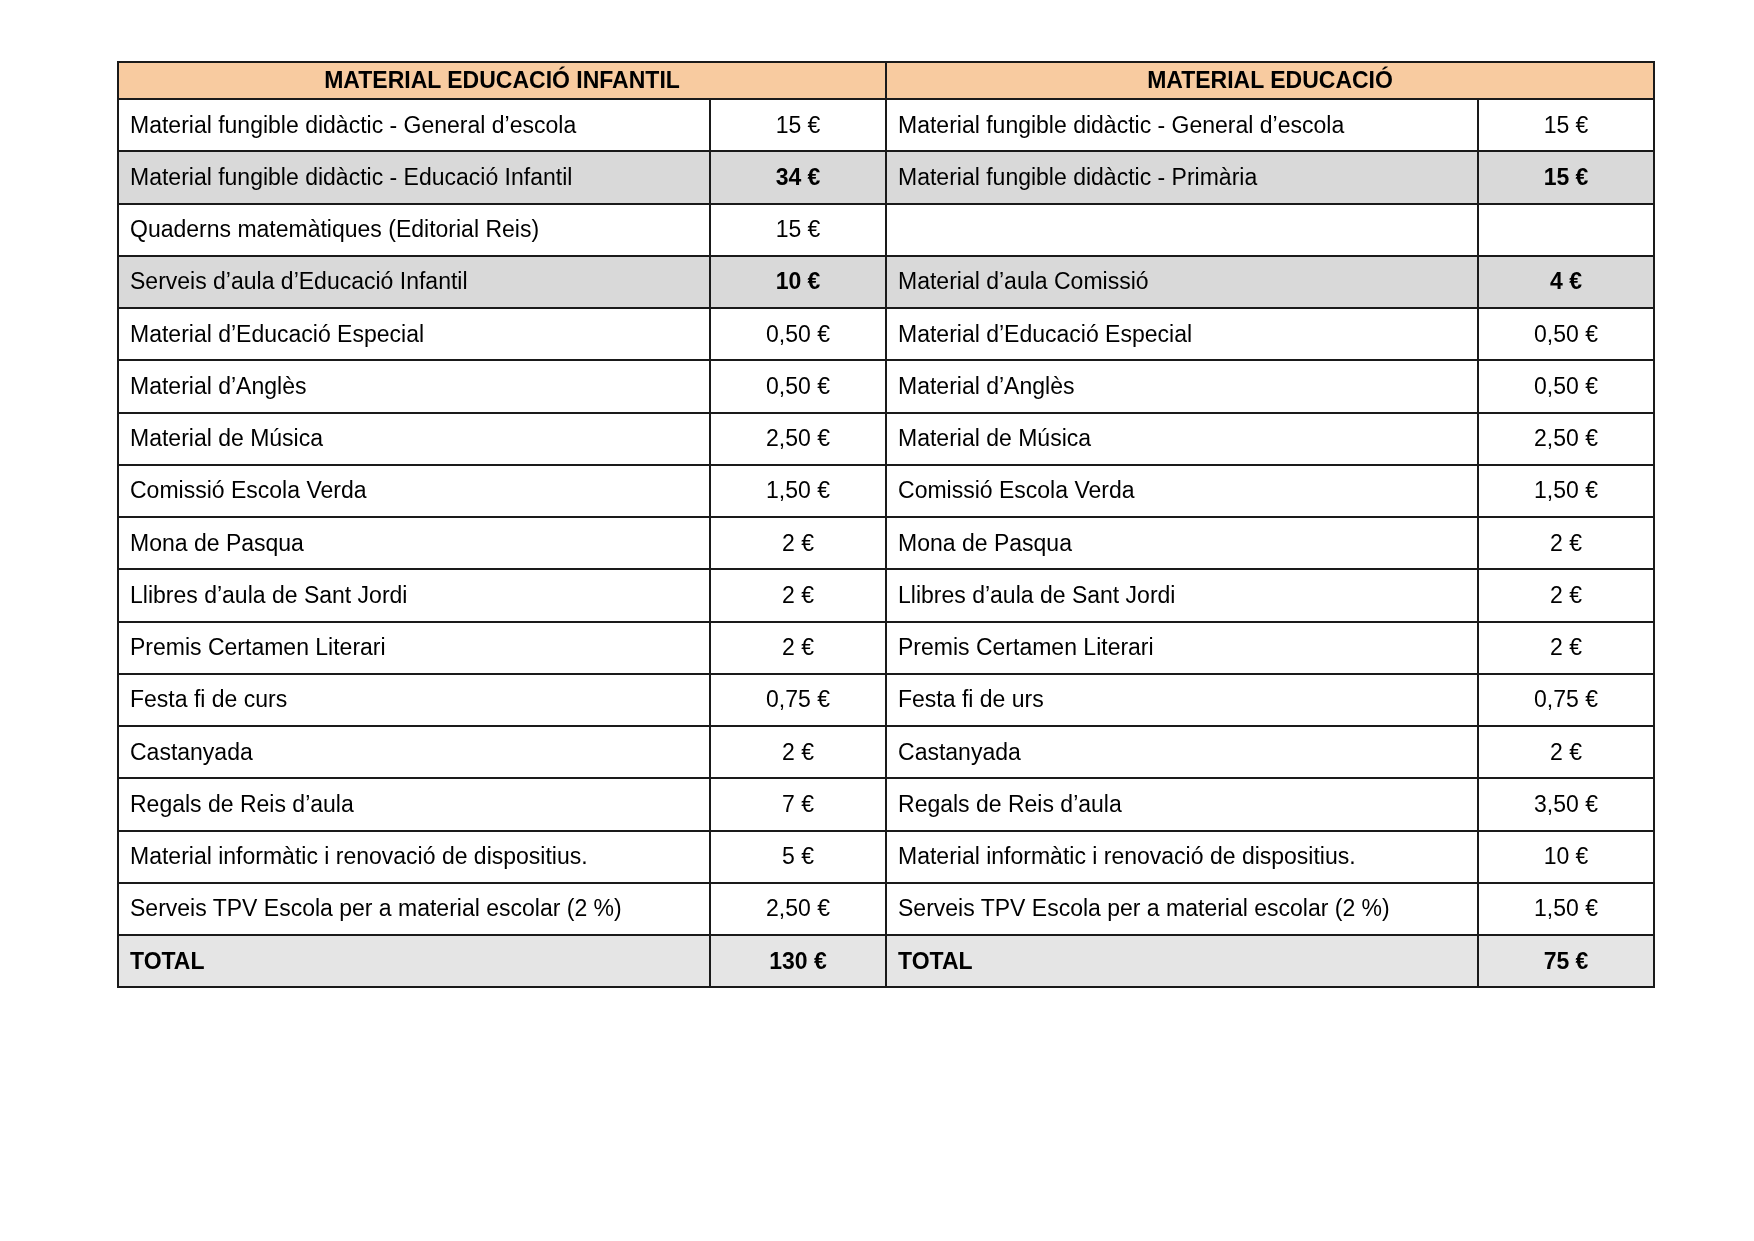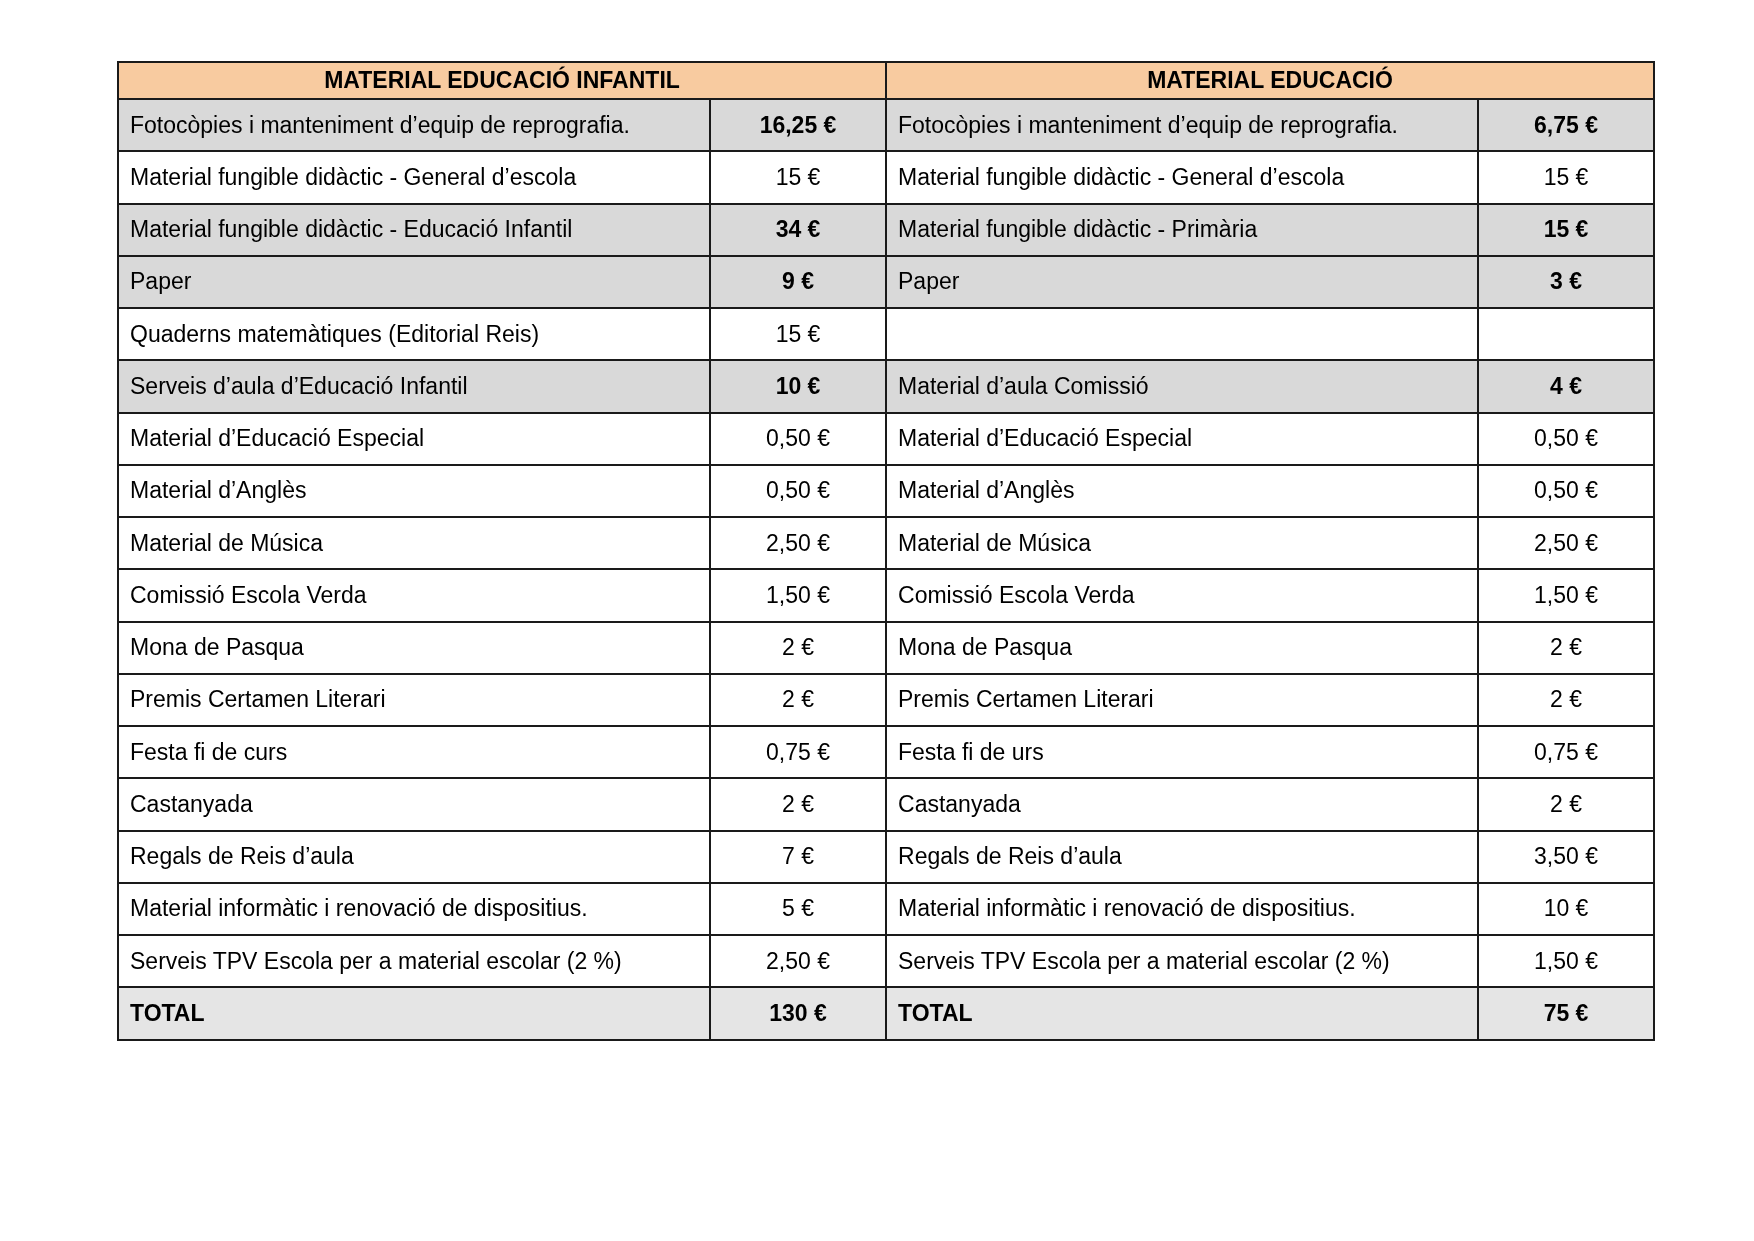--- a/index.html
+++ b/index.html
@@ -29,43 +29,31 @@
       <col class="c-lbl">
       <col class="c-val">
   </colgroup>
   <thead>
     <tr>
       <th colspan="2">MATERIAL EDUCACIÓ INFANTIL</th>
       <th colspan="2">MATERIAL EDUCACIÓ</th>
     </tr>
   </thead>
   <tbody id="tbody">
-    <tr class="hl">
-      <td class="lbl">Fotocòpies i manteniment d’equip de reprografia.</td>
-      <td class="val">16,25 €</td>
-      <td class="lbl">Fotocòpies i manteniment d’equip de reprografia.</td>
-      <td class="val">6,75 €</td>
-    </tr>
     <tr>
       <td class="lbl">Material fungible didàctic - General d’escola</td>
       <td class="val">15 €</td>
       <td class="lbl">Material fungible didàctic - General d’escola</td>
       <td class="val">15 €</td>
     </tr>
     <tr class="hl">
       <td class="lbl">Material fungible didàctic - Educació Infantil</td>
       <td class="val">34 €</td>
       <td class="lbl">Material fungible didàctic - Primària</td>
       <td class="val">15 €</td>
-    </tr>
-    <tr class="hl">
-      <td class="lbl">Paper</td>
-      <td class="val">9 €</td>
-      <td class="lbl">Paper</td>
-      <td class="val">3 €</td>
     </tr>
     <tr>
       <td class="lbl">Quaderns matemàtiques (Editorial Reis)</td>
       <td class="val">15 €</td>
       <td class="lbl"></td>
       <td class="val"></td>
     </tr>
     <tr class="hl">
       <td class="lbl">Serveis d’aula d’Educació Infantil</td>
       <td class="val">10 €</td>
@@ -93,20 +81,26 @@
     <tr>
       <td class="lbl">Comissió Escola Verda</td>
       <td class="val">1,50 €</td>
       <td class="lbl">Comissió Escola Verda</td>
       <td class="val">1,50 €</td>
     </tr>
     <tr>
       <td class="lbl">Mona de Pasqua</td>
       <td class="val">2 €</td>
       <td class="lbl">Mona de Pasqua</td>
+      <td class="val">2 €</td>
+    </tr>
+    <tr>
+      <td class="lbl">Llibres d’aula de Sant Jordi</td>
+      <td class="val">2 €</td>
+      <td class="lbl">Llibres d’aula de Sant Jordi</td>
       <td class="val">2 €</td>
     </tr>
     <tr>
       <td class="lbl">Premis Certamen Literari</td>
       <td class="val">2 €</td>
       <td class="lbl">Premis Certamen Literari</td>
       <td class="val">2 €</td>
     </tr>
     <tr>
       <td class="lbl">Festa fi de curs</td>

